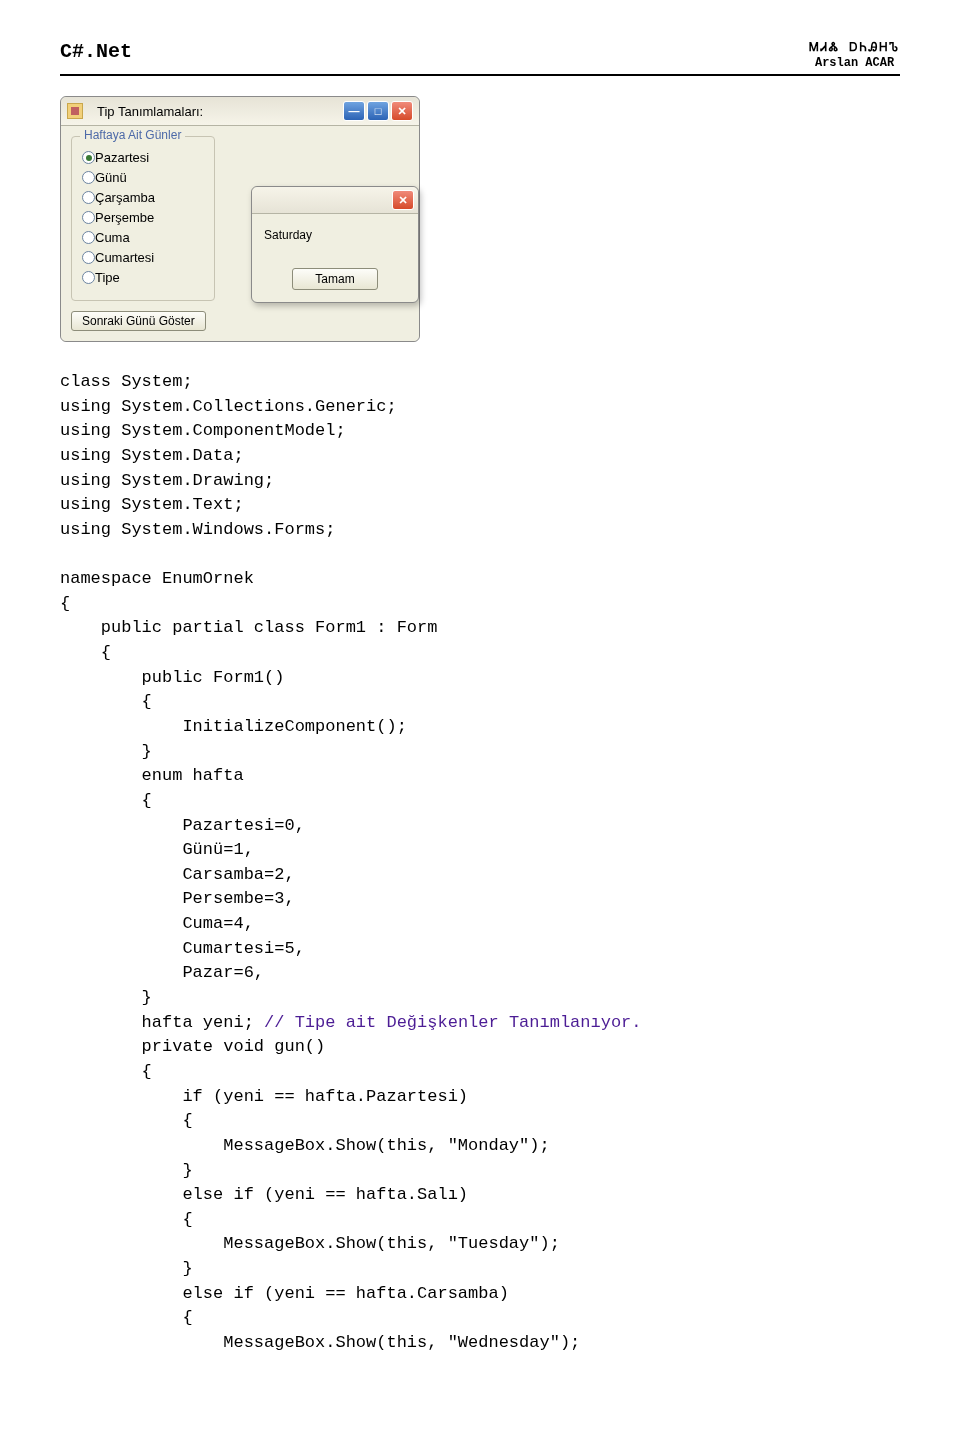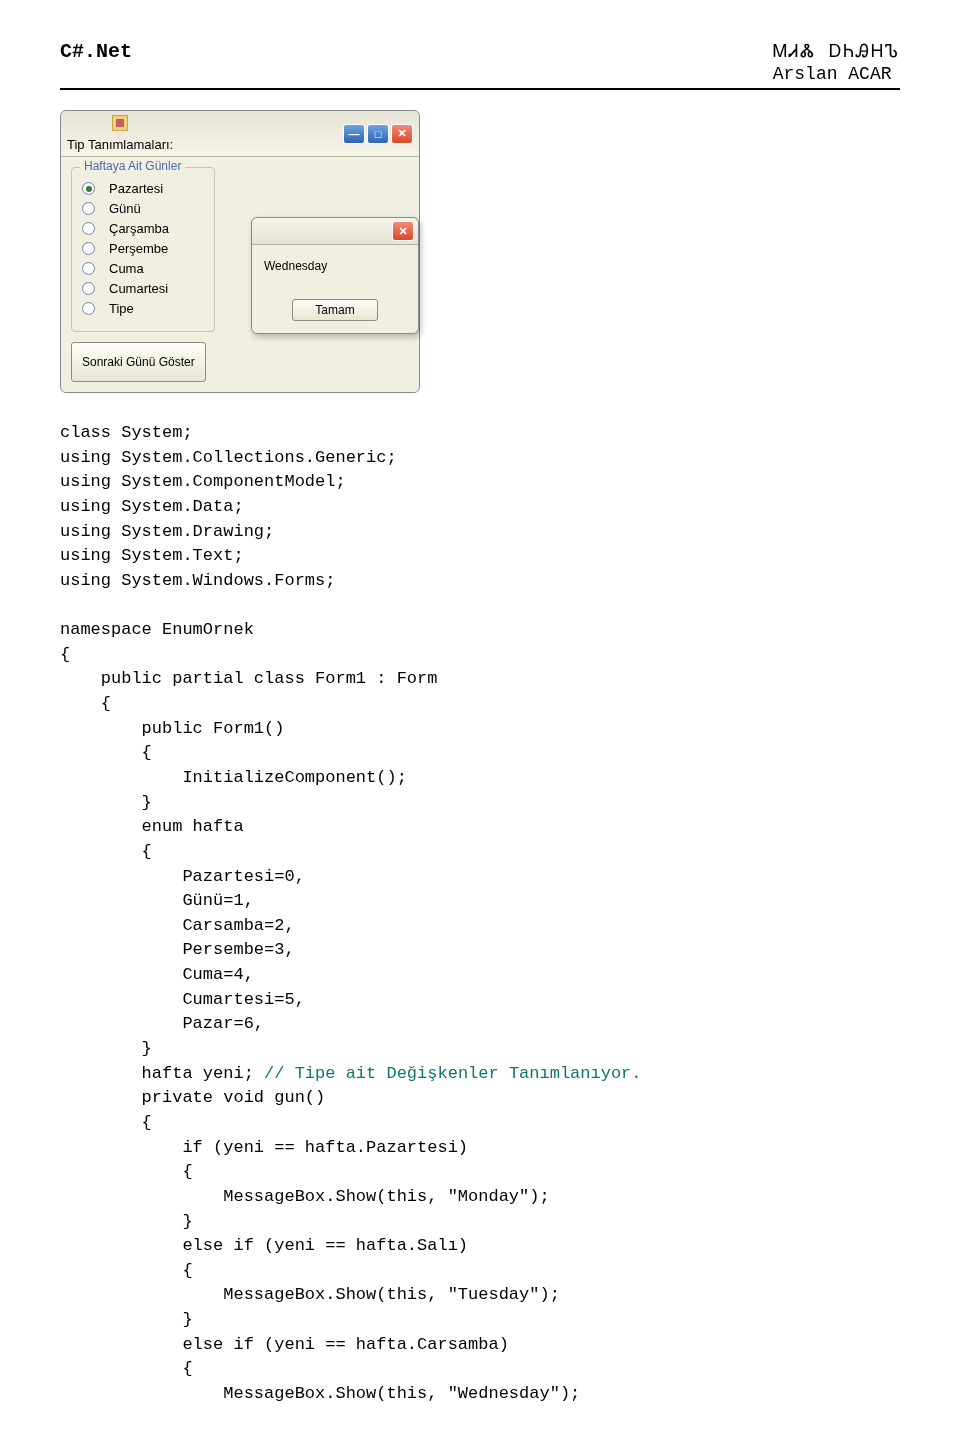--- a/index.html
+++ b/index.html
@@ -19,23 +19,23 @@
     align-items: flex-start;
     border-bottom: 2px solid #000;
     padding-bottom: 4px;
     margin-bottom: 20px;
   }
   .header-left {
     font-weight: bold;
     font-size: 20px;
   }
   .header-right {
-    text-align: left;
-    font-weight: normal;
-    font-size: 18px;
+    text-align: center;
+    font-weight: bold;
+    font-size: 12px;
   }
   .glyphs {
     font-family: monospace;
     letter-spacing: 2px;
     margin-bottom: 2px;
   }
   .title {
     font-size: 24px;
     font-weight: bold;
     margin: 20px 0 20px 0;
@@ -52,21 +52,21 @@
   }
   .titlebar {
     display: flex;
     align-items: center;
     justify-content: space-between;
     background: linear-gradient(#e6e3d6,#f6f4e9);
     border-bottom: 1px solid #b5b4a4;
     border-radius: 6px 6px 0 0;
     padding: 4px 6px;
   }
-  .titlebar-left { display:flex; align-items:center; gap:6px;flex-direction:column; }
+  .titlebar-left { display:flex; align-items:flex-end; gap:14px; }
   .app-icon {
     width: 16px; height: 16px; background:#f2d07a; border:1px solid #c9a74c;
     display:flex; align-items:center; justify-content:center;
   }
   .app-icon-inner { width:8px; height:8px; background:#c06060; }
   .win-btns { display:flex; gap:2px; }
   .win-btn {
     width: 22px; height: 20px; border:1px solid #fff; border-radius:3px;
     background: linear-gradient(#6fa3e0,#2c63b5);
     display:flex; align-items:center; justify-content:center;
@@ -84,33 +84,33 @@
     padding: 8px 10px 10px 10px;
     width: 144px;
     background:#f0efe1;
     position: relative;
   }
   .legend {
     position:absolute; top:-9px; left:8px; background:#f0efe1;
     padding:0 4px; color:#4d6aa8; font-size:12px;
   }
   .radio-opt {
-    display:flex; align-items:center; gap:14px; margin:5px 0;
+    display:flex; align-items:center; gap:0; margin:5px 0;
   }
   .radio {
     width:13px; height:13px; border:1px solid #6c84a0; border-radius:50%;
     background:#fff; display:flex; align-items:center; justify-content:center;
   }
   .radio.selected::after {
     content:""; width:6px; height:6px; border-radius:50%; background:#3a7a35;
   }
   .btn {
     border:1px solid #8d8d7a; border-radius:3px;
     background:linear-gradient(#fdfdf9,#e8e6d3);
-    padding:12px 10px; font-size:12px; font-family:Tahoma,Arial,sans-serif;
+    padding:2px 10px; font-size:12px; font-family:Tahoma,Arial,sans-serif;
     display:inline-block; margin-top:10px;
   }
   .dialog {
     position:absolute; top:60px; left:190px; width:168px;
     border:1px solid #8a8a8a; border-radius:6px; background:#f0efe1;
     box-shadow: 2px 3px 6px rgba(0,0,0,.25);
   }
   .dialog .titlebar { background: linear-gradient(#f6f4e9,#e6e3d6); padding:3px 4px; }
   .dialog-body { padding:14px 12px 12px 12px; text-align:left; }
   .dialog-msg { margin-bottom:16px; font-size:12px; }
@@ -118,21 +118,21 @@
   .tamam { padding:3px 22px; }
   
   .code {
     font-family: "Courier New", monospace;
     font-size: 17px;
     line-height: 1.45;
     white-space: pre;
     color:#000;
     margin-top: 10px;
   }
-  .comment { color:#0f766e; }
+  .comment { color:#4c1d95; }
 </style>
 </head>
 <body>
 
 <div class="page">
 
   <div class="header">
     <div class="header-left">C#.Net</div>
     <div class="header-right">
       <div class="glyphs">ᎷᏗᏜ   ᎠᏂᎯᎻᏖ</div>
@@ -191,21 +191,21 @@
 
       
       <div class="dialog">
         <div class="titlebar">
           <span></span>
           <div class="win-btns">
             <div class="win-btn close">✕</div>
           </div>
         </div>
         <div class="dialog-body">
-          <div class="dialog-msg">Wednesday</div>
+          <div class="dialog-msg">Saturday</div>
           <div class="tamam-wrap">
             <span class="btn tamam">Tamam</span>
           </div>
         </div>
       </div>
 
     </div>
   </div>
 
   <div class="code"><span>class System;</span>

